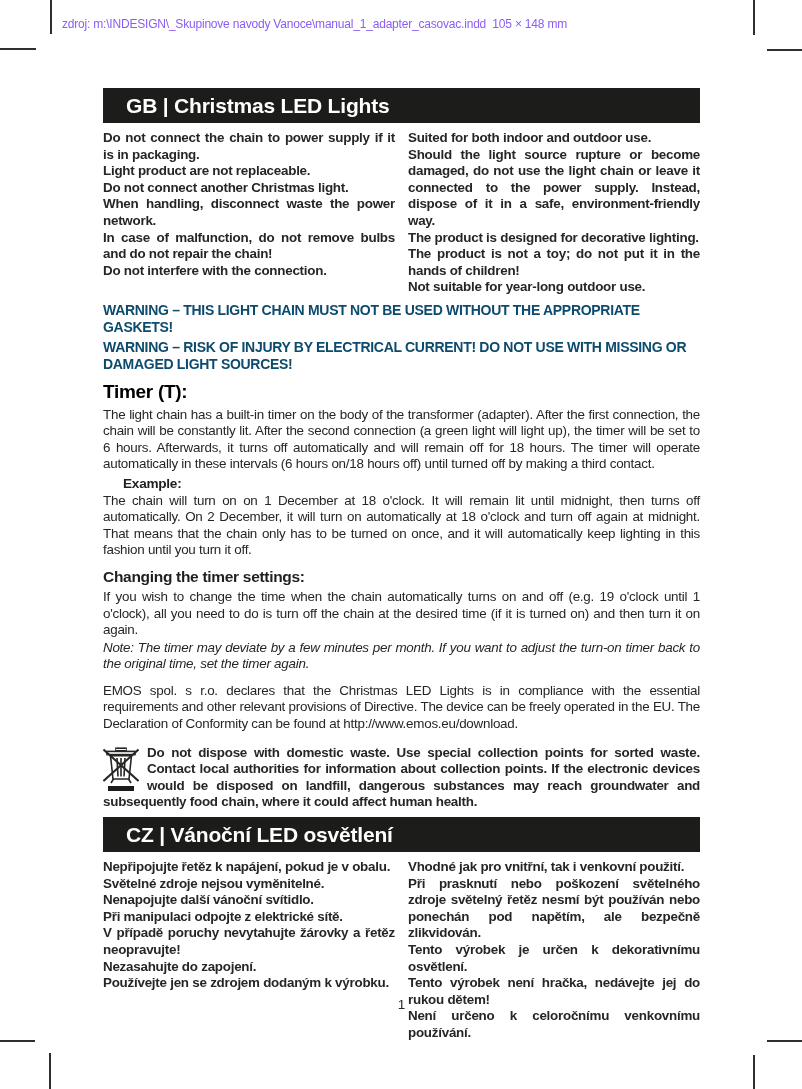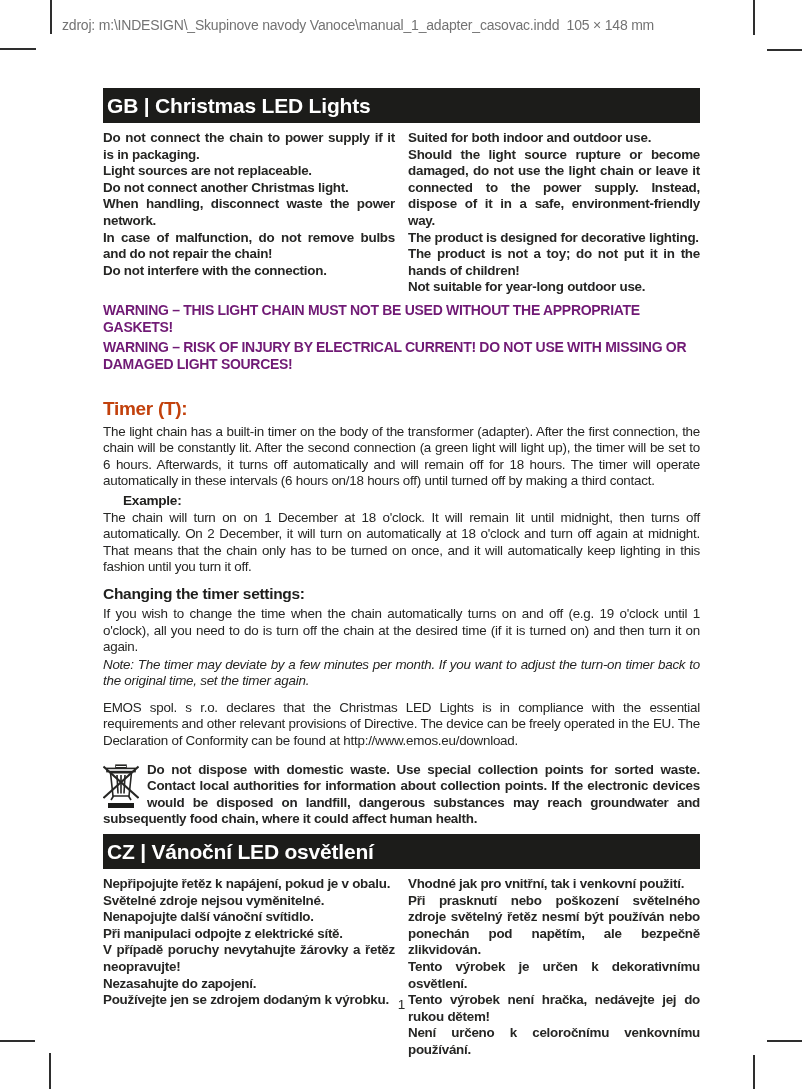--- a/index.html
+++ b/index.html
@@ -19,57 +19,57 @@
   .crop.tl-h{left:0;top:48px;width:36px;}
   .crop.tr-v{left:753px;top:0;height:35px;}
   .crop.tr-h{left:767px;top:49px;width:35px;}
   .crop.bl-h{left:0;top:1040px;width:35px;}
   .crop.bl-v{left:49px;top:1053px;height:36px;}
   .crop.br-h{left:767px;top:1040px;width:35px;}
   .crop.br-v{left:753px;top:1055px;height:34px;}
 
   .source-line{
     position:absolute;left:62px;top:17px;
-    font-size:14px;letter-spacing:-0.2px;color:#737373;
+    font-size:12px;letter-spacing:-0.2px;color:#8b5cf6;
     white-space:pre;
   }
 
   .content{
     position:absolute;left:103px;top:88px;width:597px;
   }
   .banner{
     background:#1c1c1a;color:#ffffff;
     height:35px;line-height:35px;
     font-size:21px;font-weight:bold;
-    padding-left:4px;box-sizing:border-box;
+    padding-left:23px;box-sizing:border-box;
     letter-spacing:-0.2px;
   }
   .banner.cz{margin-top:6px;}
 
   .two-col{display:flex;gap:13px;margin-top:7px;font-weight:bold;}
   .col{flex:1;min-width:0;}
   .body, .col p{
     font-size:13.4px;line-height:16.6px;
     letter-spacing:-0.25px;
     text-align:justify;
     margin:0;
   }
   .col p{margin:0;}
 
   .warning{
     font-size:14px;font-weight:bold;line-height:17.4px;
-    letter-spacing:-0.3px;color:#701a75;
+    letter-spacing:-0.3px;color:#0c4a6e;
     margin:6px 0 0 0;text-align:left;
   }
   .warning + .warning{margin-top:2px;}
 
   h2.section-head{
-    font-size:19px;font-weight:bold;color:#c2410c;
+    font-size:19px;font-weight:bold;color:#000000;
     letter-spacing:-0.3px;
-    margin:24px 0 4px 0;
+    margin:7px 0 4px 0;
   }
   h3.sub-head{
     font-size:15.5px;font-weight:bold;color:#1f1f1d;
     letter-spacing:-0.3px;
     margin:9px 0 3px 0;
   }
   .label{
     font-size:13.6px;font-weight:bold;color:#1f1f1d;
     letter-spacing:-0.25px;line-height:16.6px;
     margin:3px 0 0 0;text-align:left;padding-left:20px;
@@ -107,21 +107,21 @@
 
   <div class="content">
 
     <div class="banner">
       <span>GB | Christmas LED Lights</span>
     </div>
 
     <div class="two-col">
       <div class="col">
         <p>Do not connect the chain to power supply if it is in packaging.</p>
-        <p>Light sources are not replaceable.</p>
+        <p>Light product are not replaceable.</p>
         <p>Do not connect another Christmas light.</p>
         <p>When handling, disconnect waste the power network.</p>
         <p>In case of malfunction, do not remove bulbs and do not repair the chain!</p>
         <p>Do not interfere with the connection.</p>
       </div>
       <div class="col">
         <p>Suited for both indoor and outdoor use.</p>
         <p>Should the light source rupture or become damaged, do not use the light chain or leave it connected to the power supply. Instead, dispose of it in a safe, environment-friendly way.</p>
         <p>The product is designed for decorative lighting.</p>
         <p>The product is not a toy; do not put it in the hands of children!</p>

